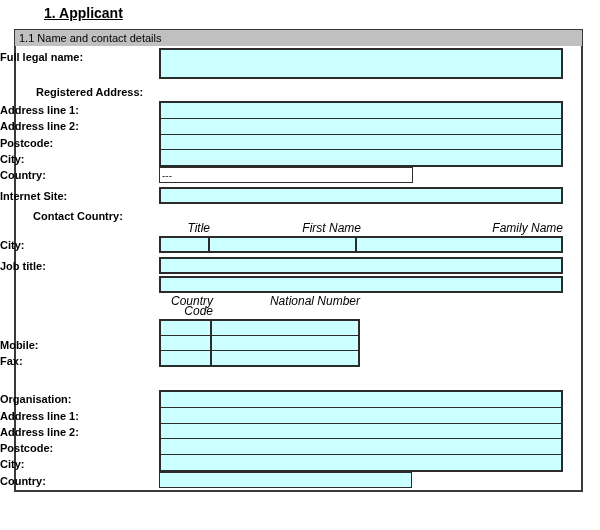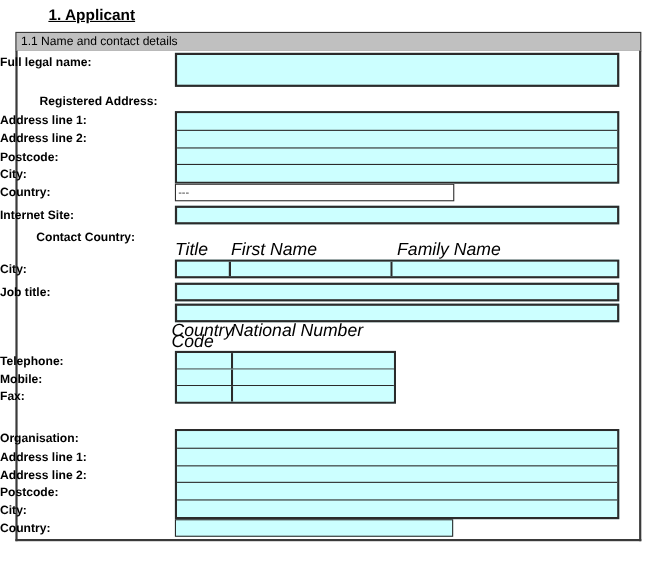--- a/index.html
+++ b/index.html
@@ -13,22 +13,22 @@
          background:var(--bar-bg,#c0c0c0); border:1px solid #3a3a3a; box-sizing:border-box;
          font-size:11px; line-height:16px; padding-left:4px; color:#000; }
 
   .formrect { position:absolute; left:14px; top:46px; width:569px; height:446px;
               border:2px solid #3a3a3a; border-top:none; box-sizing:border-box; background:#fff; }
 
   .lbl { position:absolute; left:0; width:155px; text-align:left; font-size:11px;
          font-weight:bold; color:#000; line-height:12px; white-space:nowrap; }
   .heading { position:absolute; font-size:11px; font-weight:bold; color:#000;
              line-height:12px; white-space:nowrap; }
-  .colhead { position:absolute; font-size:16px; font-style:italic; color:#000;
-             text-align:left; line-height:10px; }
+  .colhead { position:absolute; font-size:12px; font-style:italic; color:#000;
+             text-align:right; line-height:10px; }
 
   .field { position:absolute; box-sizing:border-box; background:var(--field-fill,#ccffff);
            border:2px solid #2b2b2b; font-family:"Liberation Sans",sans-serif;
            font-size:11px; padding:0 3px; outline:none; }
   textarea.field { resize:none; }
 
   .stack { position:absolute; box-sizing:border-box; border:2px solid #2b2b2b;
            display:flex; flex-direction:column; background:var(--field-fill,#ccffff); }
   .stack input.row { flex:1; min-height:0; width:100%; box-sizing:border-box;
            background:var(--field-fill,#ccffff); border:none; border-top:1px solid #2b2b2b;
@@ -104,21 +104,20 @@
   </div>
 
   <div class="lbl" style="top:260px">Job title:</div>
   <input class="field" style="left: 159px; top: 257px; width: 404px; height: 17px;">
 
   <input class="field" style="left: 159px; top: 276px; width: 404px; height: 17px;">
 
   <div class="colhead" style="left:156px; top:296px; width:57px;">Country Code</div>
   <div class="colhead" style="left:210px; top:296px; width:150px;">National Number</div>
 
-  <div class="lbl" style="top:323px">Telephone:</div>
   <div class="lbl" style="top:339px">Mobile:</div>
   <div class="lbl" style="top:355px">Fax:</div>
 
   <div class="stack" style="left:159px; top:319px; width:201px; height:48px;">
     <div class="phone-row">
       <input class="code" style="">
       <input class="num" style="">
     </div>
     <div class="phone-row">
       <input class="code" style="">

